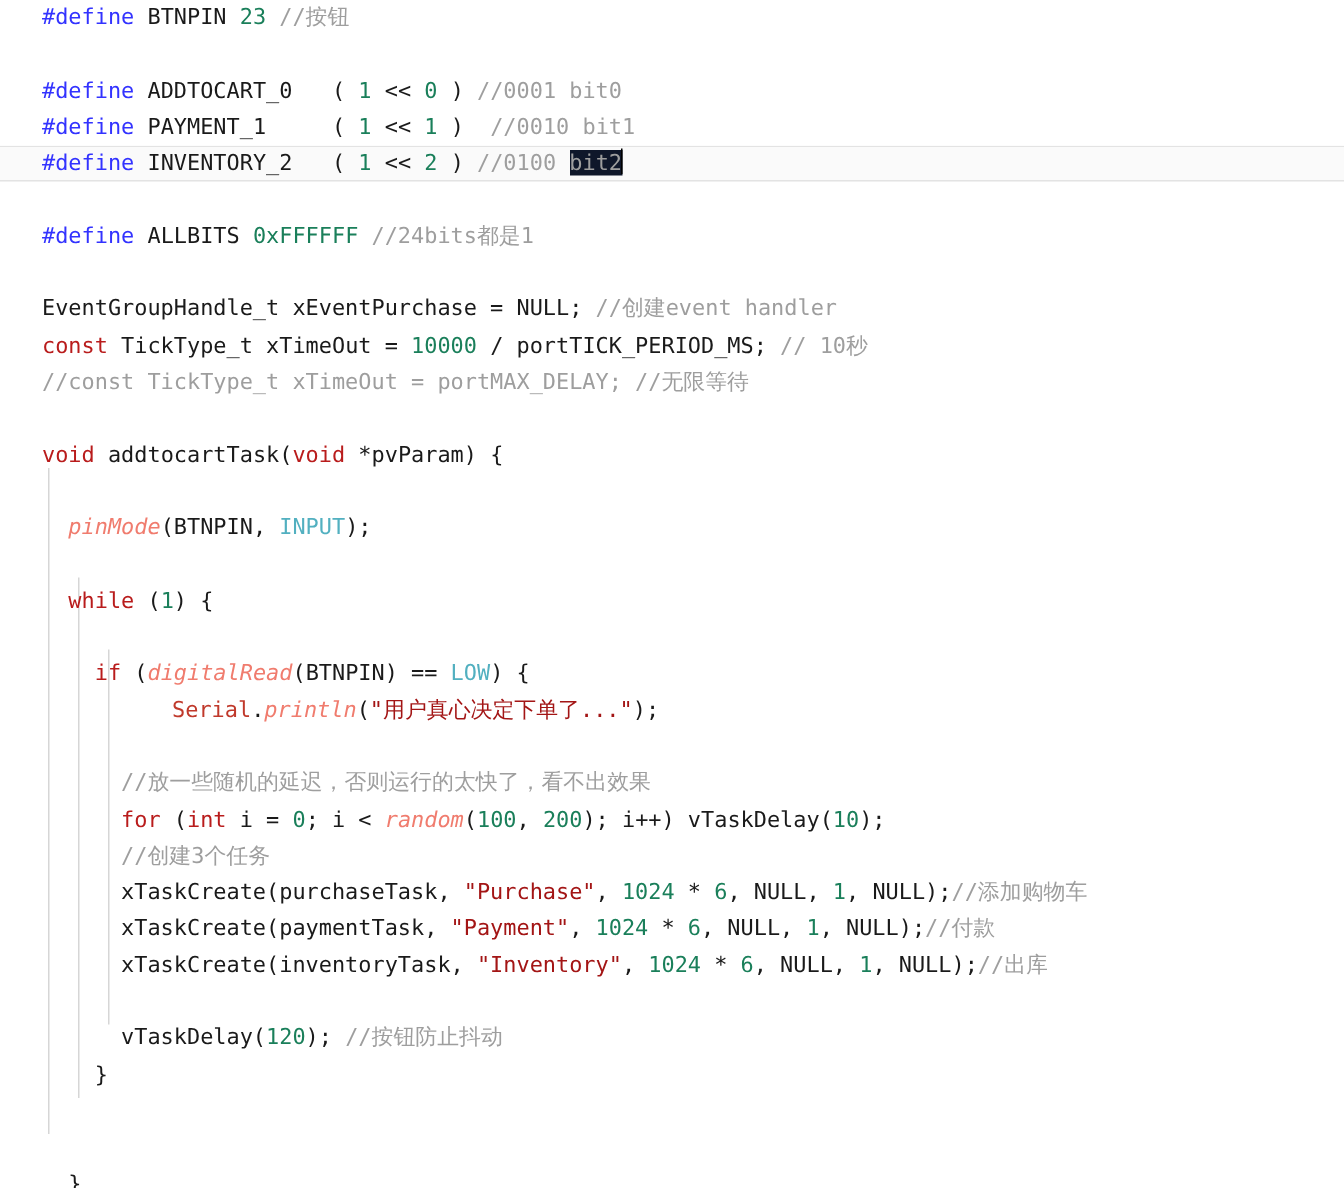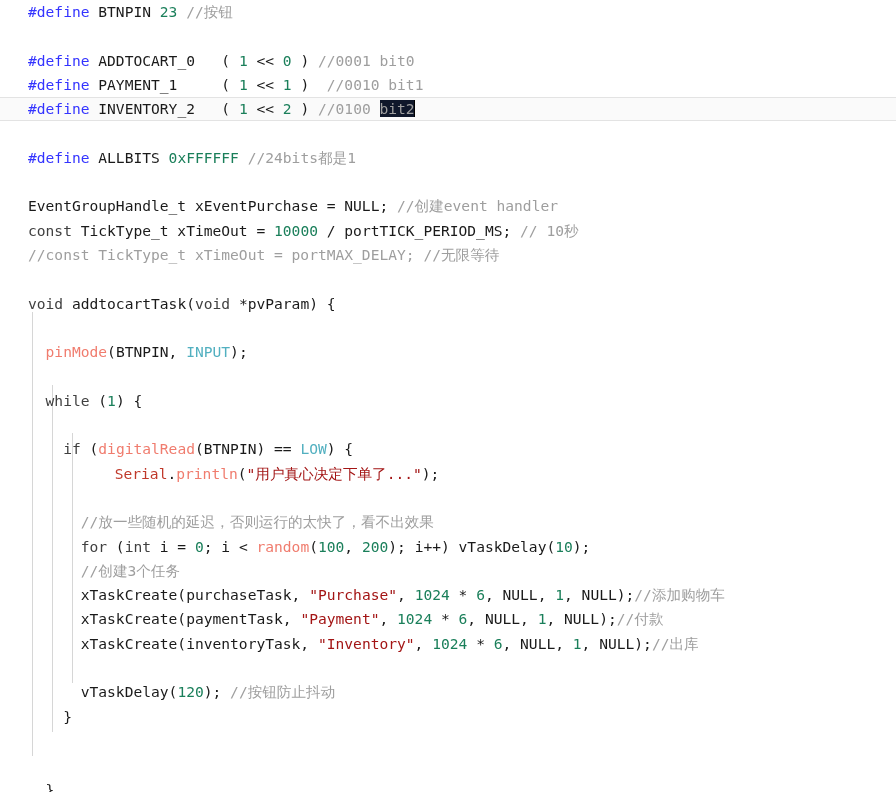--- a/index.html
+++ b/index.html
@@ -49,25 +49,25 @@
     color: #1a1a1a;
   }
 
   .line.current {
     background: #fafafa;
     box-shadow: inset 0 1px 0 #e3e3e3, inset 0 -1px 0 #e3e3e3;
   }
 
   
   .t-pre   { color: #3333ff; }              
-  .t-kw    { color: #404040; }              
+  .t-kw    { color: #b91c1c; }              
   .t-num   { color: #1a7f5a; }              
   .t-cmt   { color: #9e9e9e; }              
   .t-str   { color: #a31515; }              
-  .t-fn    { color: #f07c6e; }              
+  .t-fn    { color: #f07c6e; font-style: italic; }              
   .t-cls   { color: #c0392b; font-weight: normal; margin-left: 34px; }  
   .t-const { color: #52b0c0; margin-top: 32px; }              
   .t-plain { color: #1a1a1a; }
 
   .sel {
     background: #0f172a;
   }
   .caret {
     display: inline-block;
     width: 1px;

